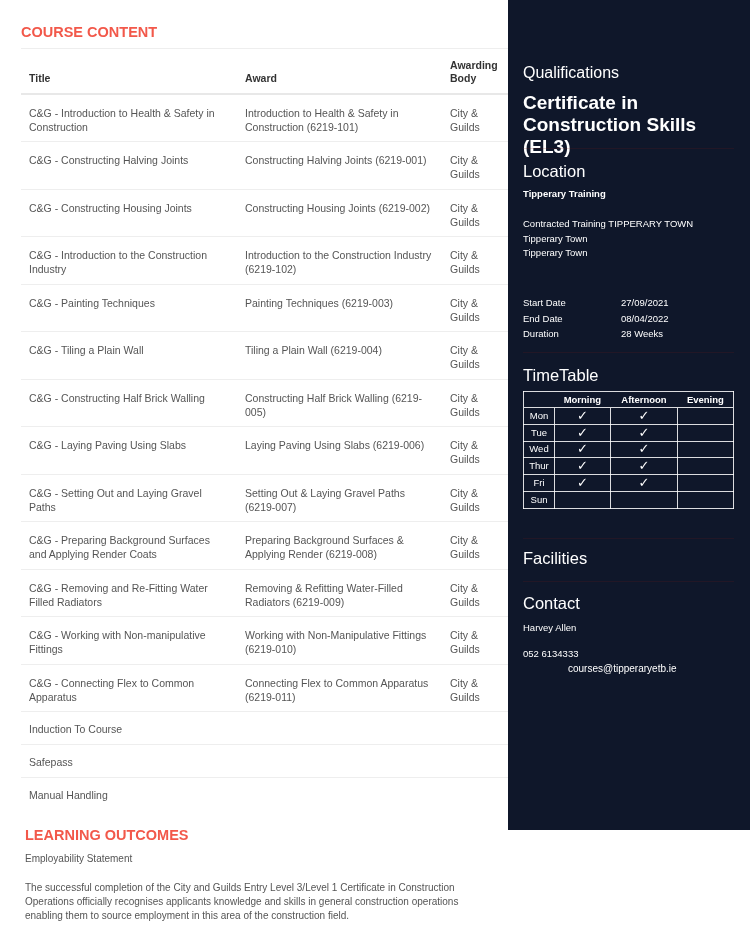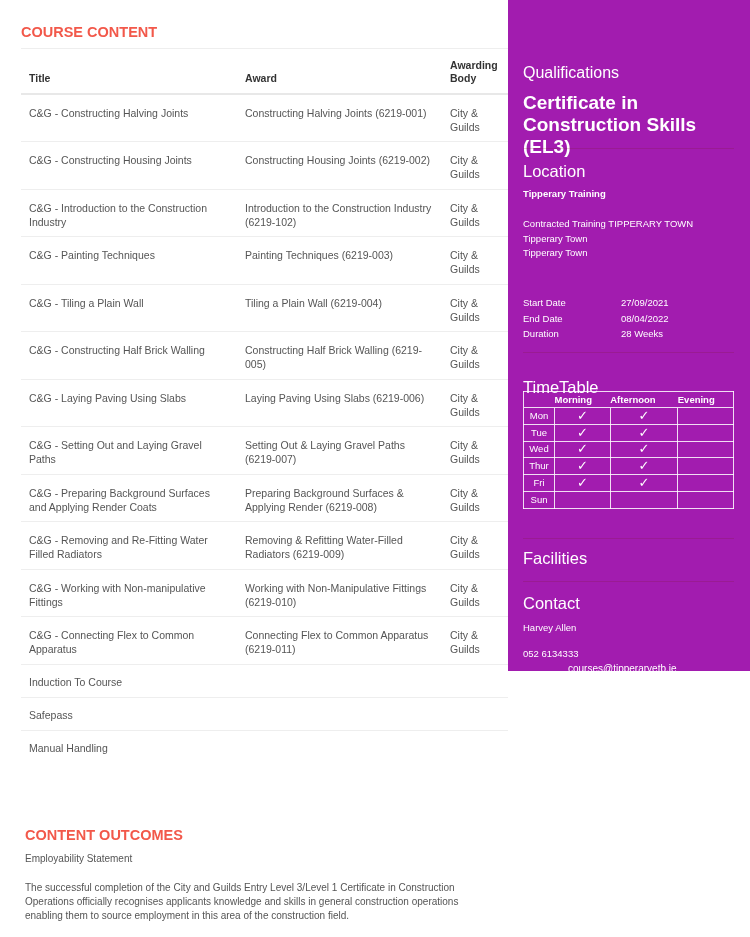--- a/index.html
+++ b/index.html
@@ -16,35 +16,35 @@
   table.content tr.single td { height: 33px; padding-top: 10px; }
   table.content tr.single:last-child td { border-bottom: none; }
   .col-title { width: 216px; }
   .col-award { width: 205px; }
   .col-body { width: 66px; }
 
   .lo-title { position: absolute; left: 25px; top: 827px; }
   .lo-sub { position: absolute; left: 25px; top: 853px; font-size: 10px; color: #555; }
   .lo-text { position: absolute; left: 25px; top: 881px; width: 470px; font-size: 10px; line-height: 14px; color: #555; }
 
-  .side { position: absolute; left: 508px; top: 0; width: 242px; height: 671px; background: #a21caf; color: #fff; padding: 16px 15px; }
+  .side { position: absolute; left: 508px; top: 0; width: 242px; height: 830px; background: #0f172a; color: #fff; padding: 16px 15px; }
   .side hr { border: none; border-top: 1px solid rgba(120,30,20,0.18); margin: 0; position: absolute; left: 15px; width: 211px; }
   .side .abs { position: absolute; left: 15px; }
   .qual-label { top: 64px; font-size: 16px; }
   .qual-name { top: 92px; font-size: 19px; line-height: 22px; width: 225px; font-weight: bold; }
   .loc-label { top: 162px; font-size: 16.5px; }
   .loc-name { top: 188px; font-size: 9.5px; font-weight: bold; }
   .loc-addr { top: 217px; font-size: 9.5px; line-height: 14.5px; }
   .dates { top: 295px; font-size: 9.5px; line-height: 15.5px; }
   .dates .row { display: flex; }
   .dates .k { width: 98px; }
-  .tt-label { top: 378px; font-size: 16.5px; }
+  .tt-label { top: 366px; font-size: 16.5px; }
 
   table.tt { position: absolute; left: 15px; top: 391px; width: 211px; border-collapse: collapse; font-size: 9.5px; color: #fff; border: 1px solid rgba(255,255,255,0.85); }
-  table.tt th { font-weight: bold; font-size: 9.5px; height: 16px; text-align: left; border-bottom: 1px solid rgba(255,255,255,0.85); }
+  table.tt th { font-weight: bold; font-size: 9.5px; height: 16px; text-align: center; border-bottom: 1px solid rgba(255,255,255,0.85); }
   table.tt td { height: 16.8px; text-align: center; border: 1px solid rgba(255,255,255,0.85); line-height: 14px; }
   table.tt td.day { width: 31px; }
   table.tt td.check { font-size: 13px; font-weight: bold; }
 
   .fac-label { top: 549px; font-size: 16.5px; }
   .contact-label { top: 594px; font-size: 16.5px; }
   .contact-name { top: 622px; font-size: 9.5px; }
   .contact-phone { top: 648px; left: 18px; font-size: 9.5px; }
   .contact-email { top: 663px; left: 18px; font-size: 10px; margin-left: 45px; }
 </style>
@@ -57,20 +57,25 @@
   <table class="content">
     <thead>
       <tr>
         <th class="col-title">Title</th>
         <th class="col-award">Award</th>
         <th class="col-body">Awarding Body</th>
       </tr>
     </thead>
     <tbody>
       <tr>
+          <td>C&amp;G - Introduction to Health &amp; Safety in Construction</td>
+          <td>Introduction to Health &amp; Safety in Construction (6219-101)</td>
+          <td>City &amp; Guilds</td>
+        </tr>
+      <tr>
           <td>C&amp;G - Constructing Halving Joints</td>
           <td>Constructing Halving Joints (6219-001)</td>
           <td>City &amp; Guilds</td>
         </tr>
       <tr>
           <td>C&amp;G - Constructing Housing Joints</td>
           <td>Constructing Housing Joints (6219-002)</td>
           <td>City &amp; Guilds</td>
         </tr>
       <tr>
@@ -128,21 +133,21 @@
         </tr>
       <tr class="single">
           <td colspan="3">Safepass</td>
         </tr>
       <tr class="single">
           <td colspan="3">Manual Handling</td>
         </tr>
     </tbody>
   </table>
 
-  <div class="section-title lo-title">CONTENT OUTCOMES</div>
+  <div class="section-title lo-title">LEARNING OUTCOMES</div>
   <div class="lo-sub">Employability Statement</div>
   <div class="lo-text">The successful completion of the City and Guilds Entry Level 3/Level 1 Certificate in Construction Operations officially recognises applicants knowledge and skills in general construction operations enabling them to source employment in this area of the construction field.</div>
 </div>
 
 <aside class="side">
   <div class="abs qual-label">Qualifications</div>
   <div class="abs qual-name">Certificate in Construction Skills (EL3)</div>
   <hr style="top:148px">
 
   <div class="abs loc-label">Location</div>

